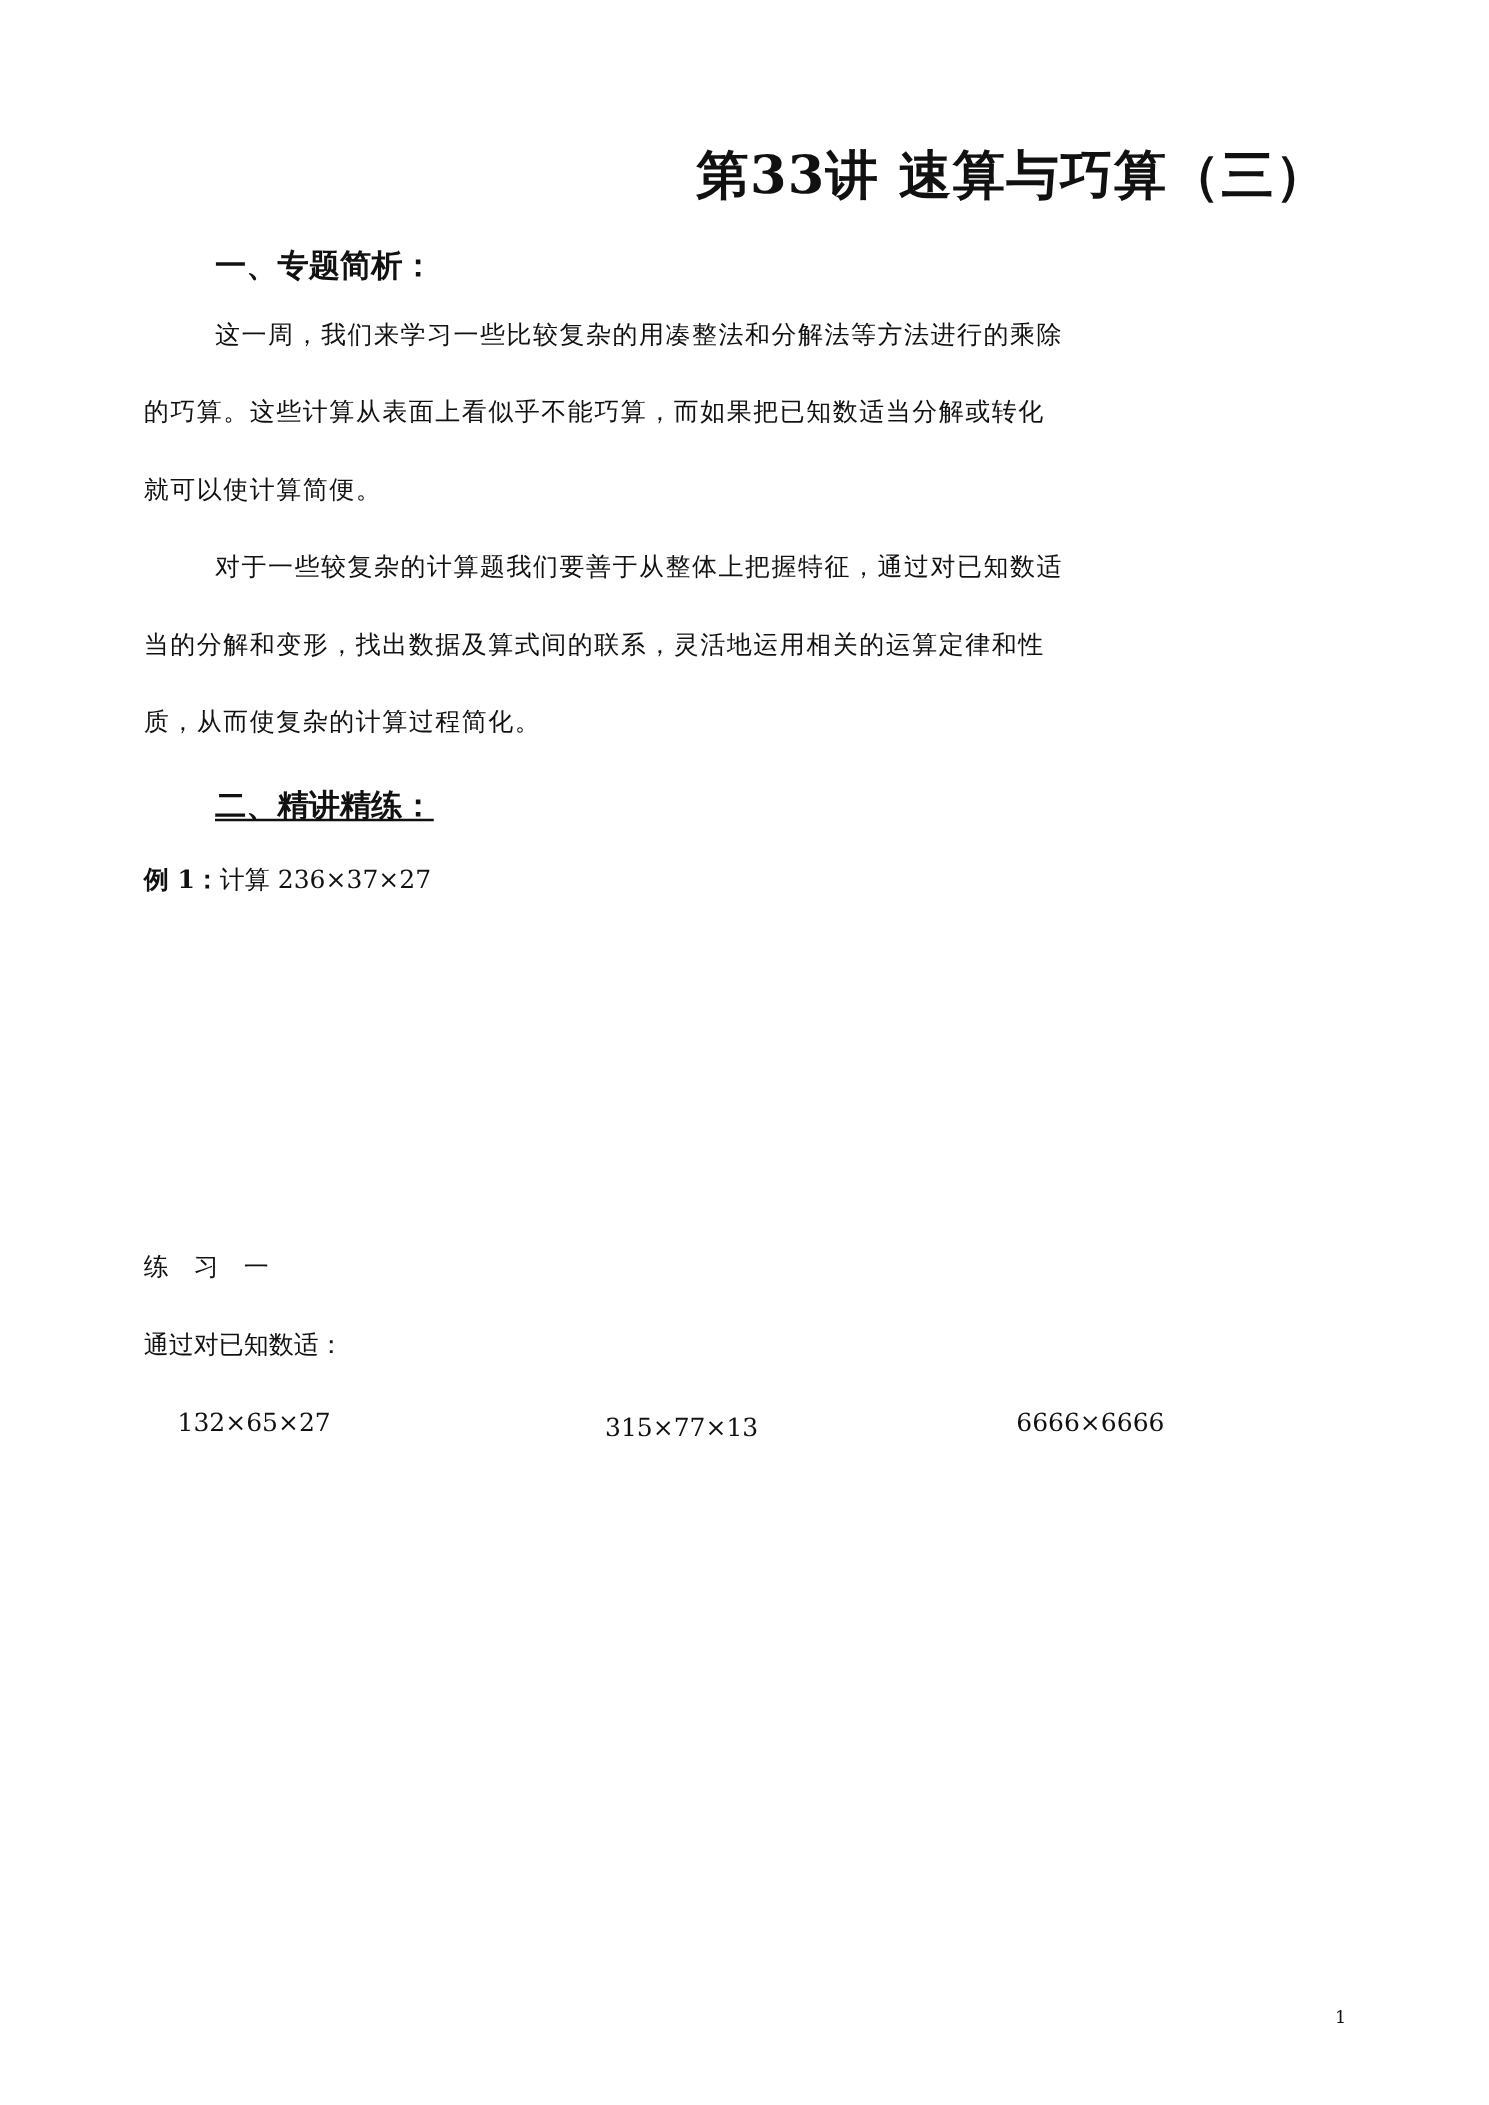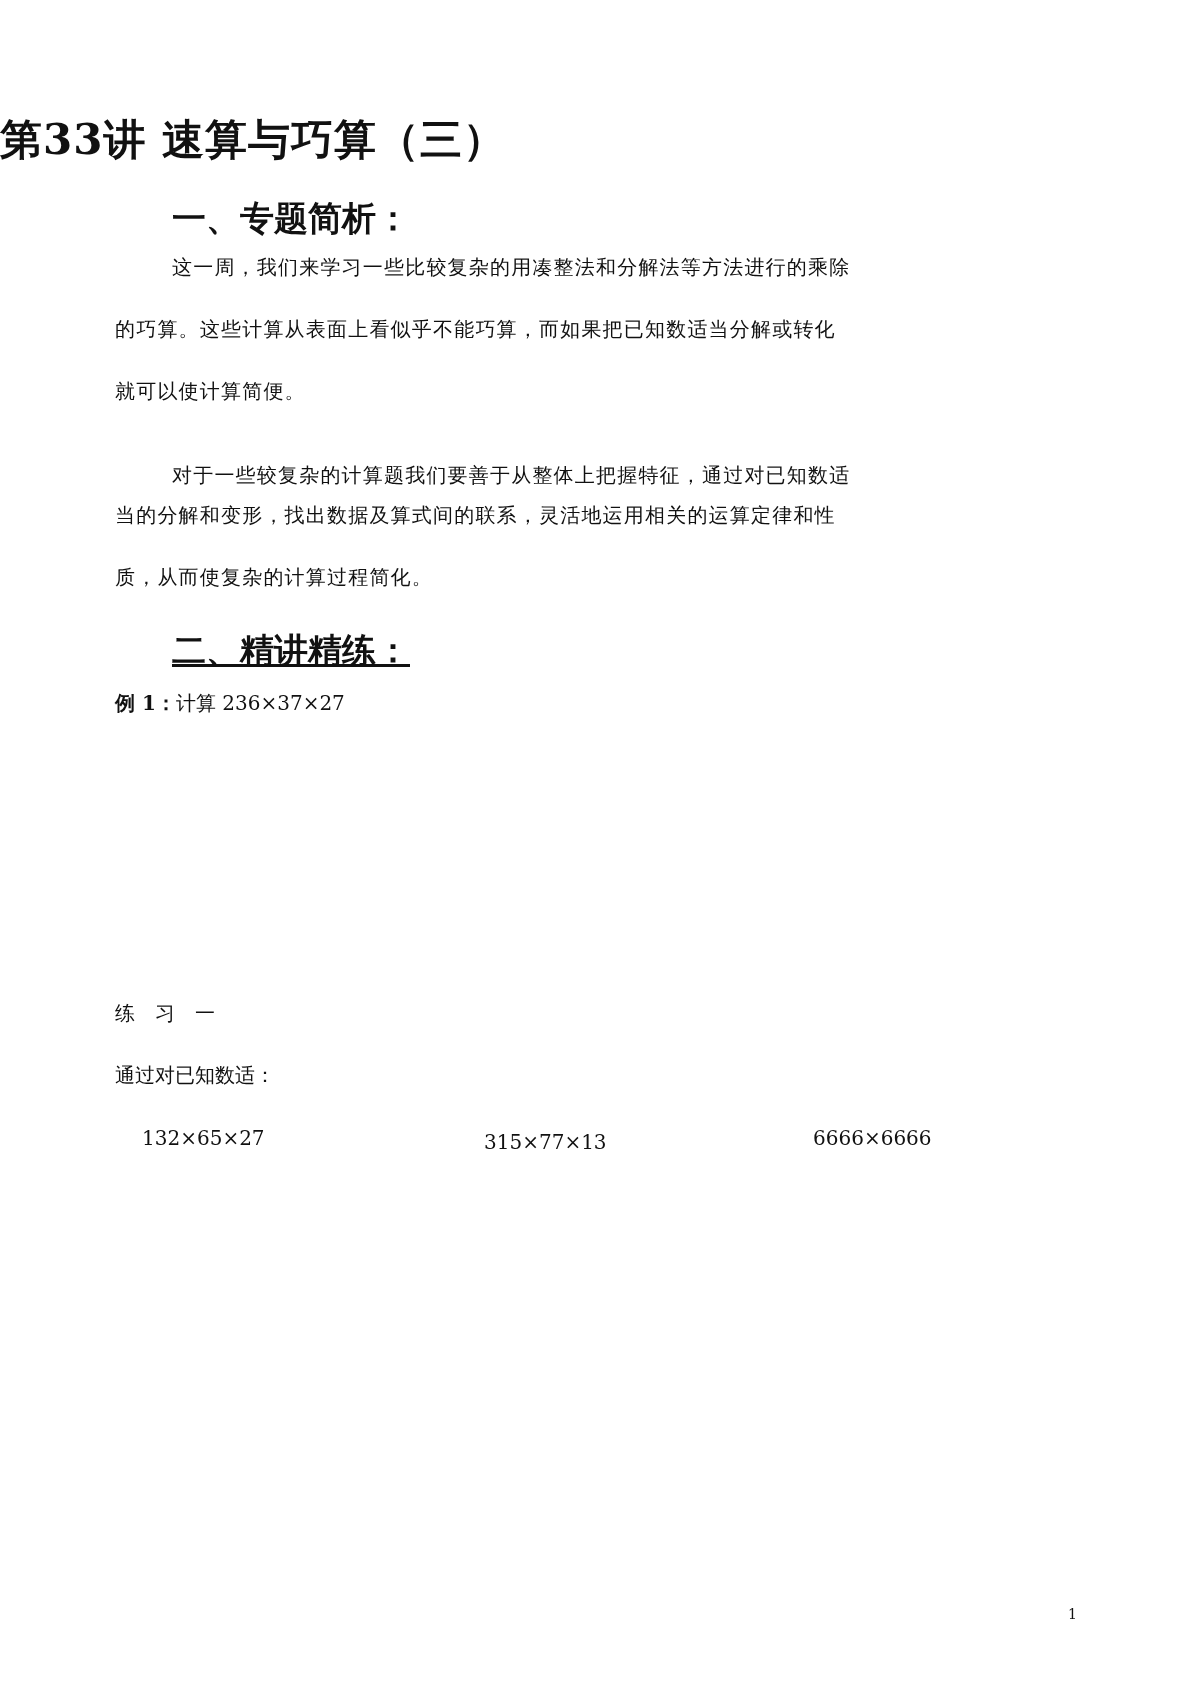--- a/index.html
+++ b/index.html
@@ -3,41 +3,41 @@
 <meta charset="utf-8">
 <style>
   html, body { margin: 0; padding: 0; background: #ffffff; }
   body {
     width: 1191px; height: 1684px; position: relative; overflow: hidden;
     font-family: "DejaVu Serif", "Liberation Serif", serif;
     color: #111;
   }
   .abs { position: absolute; white-space: nowrap; }
   .title {
-    left: 0; width: 1063px; top: 112px; text-align: left;
+    left: 0; width: 1063px; top: 112px; text-align: right;
     font-size: 42px; font-weight: bold; letter-spacing: 1px;
   }
-  .h2 { font-size: 34px; font-weight: bold; }
+  .h2 { font-size: 25px; font-weight: bold; }
   .para { font-size: 20px; letter-spacing: 1.2px; }
   .prob { font-size: 20px; }
   .pagenum { font-size: 14px; }
 </style>
 </head>
 <body>
 
 <div>
   <div class="abs title">第33讲 速算与巧算（三）</div>
 
   <div class="abs h2" style="left:172px; top:196px;">一、专题简析：</div>
 
   <div class="abs para" style="left:172px; top:254px;">这一周，我们来学习一些比较复杂的用凑整法和分解法等方法进行的乘除</div>
   <div class="abs para" style="left:115px; top:316px;">的巧算。这些计算从表面上看似乎不能巧算，而如果把已知数适当分解或转化</div>
   <div class="abs para" style="left:115px; top:378px;text-align:center;">就可以使计算简便。</div>
 
-  <div class="abs para" style="left:172px; top:440px;margin-top:22px;">对于一些较复杂的计算题我们要善于从整体上把握特征，通过对已知数适</div>
+  <div class="abs para" style="left:172px; top:440px;">对于一些较复杂的计算题我们要善于从整体上把握特征，通过对已知数适</div>
   <div class="abs para" style="left:115px; top:502px;">当的分解和变形，找出数据及算式间的联系，灵活地运用相关的运算定律和性</div>
   <div class="abs para" style="left:115px; top:564px;text-align:center;">质，从而使复杂的计算过程简化。</div>
 
   <div class="abs h2" style="left:172px; top:628px;text-decoration:underline;">二、精讲精练：</div>
 
   <div class="abs prob" style="left:115px; top:690px;">
     <span style="font-weight:bold;">例 1：</span><span>计算 236×37×27</span>
   </div>
 
   <div class="abs prob" style="left:115px; top:1000px;">练　习　一</div>

